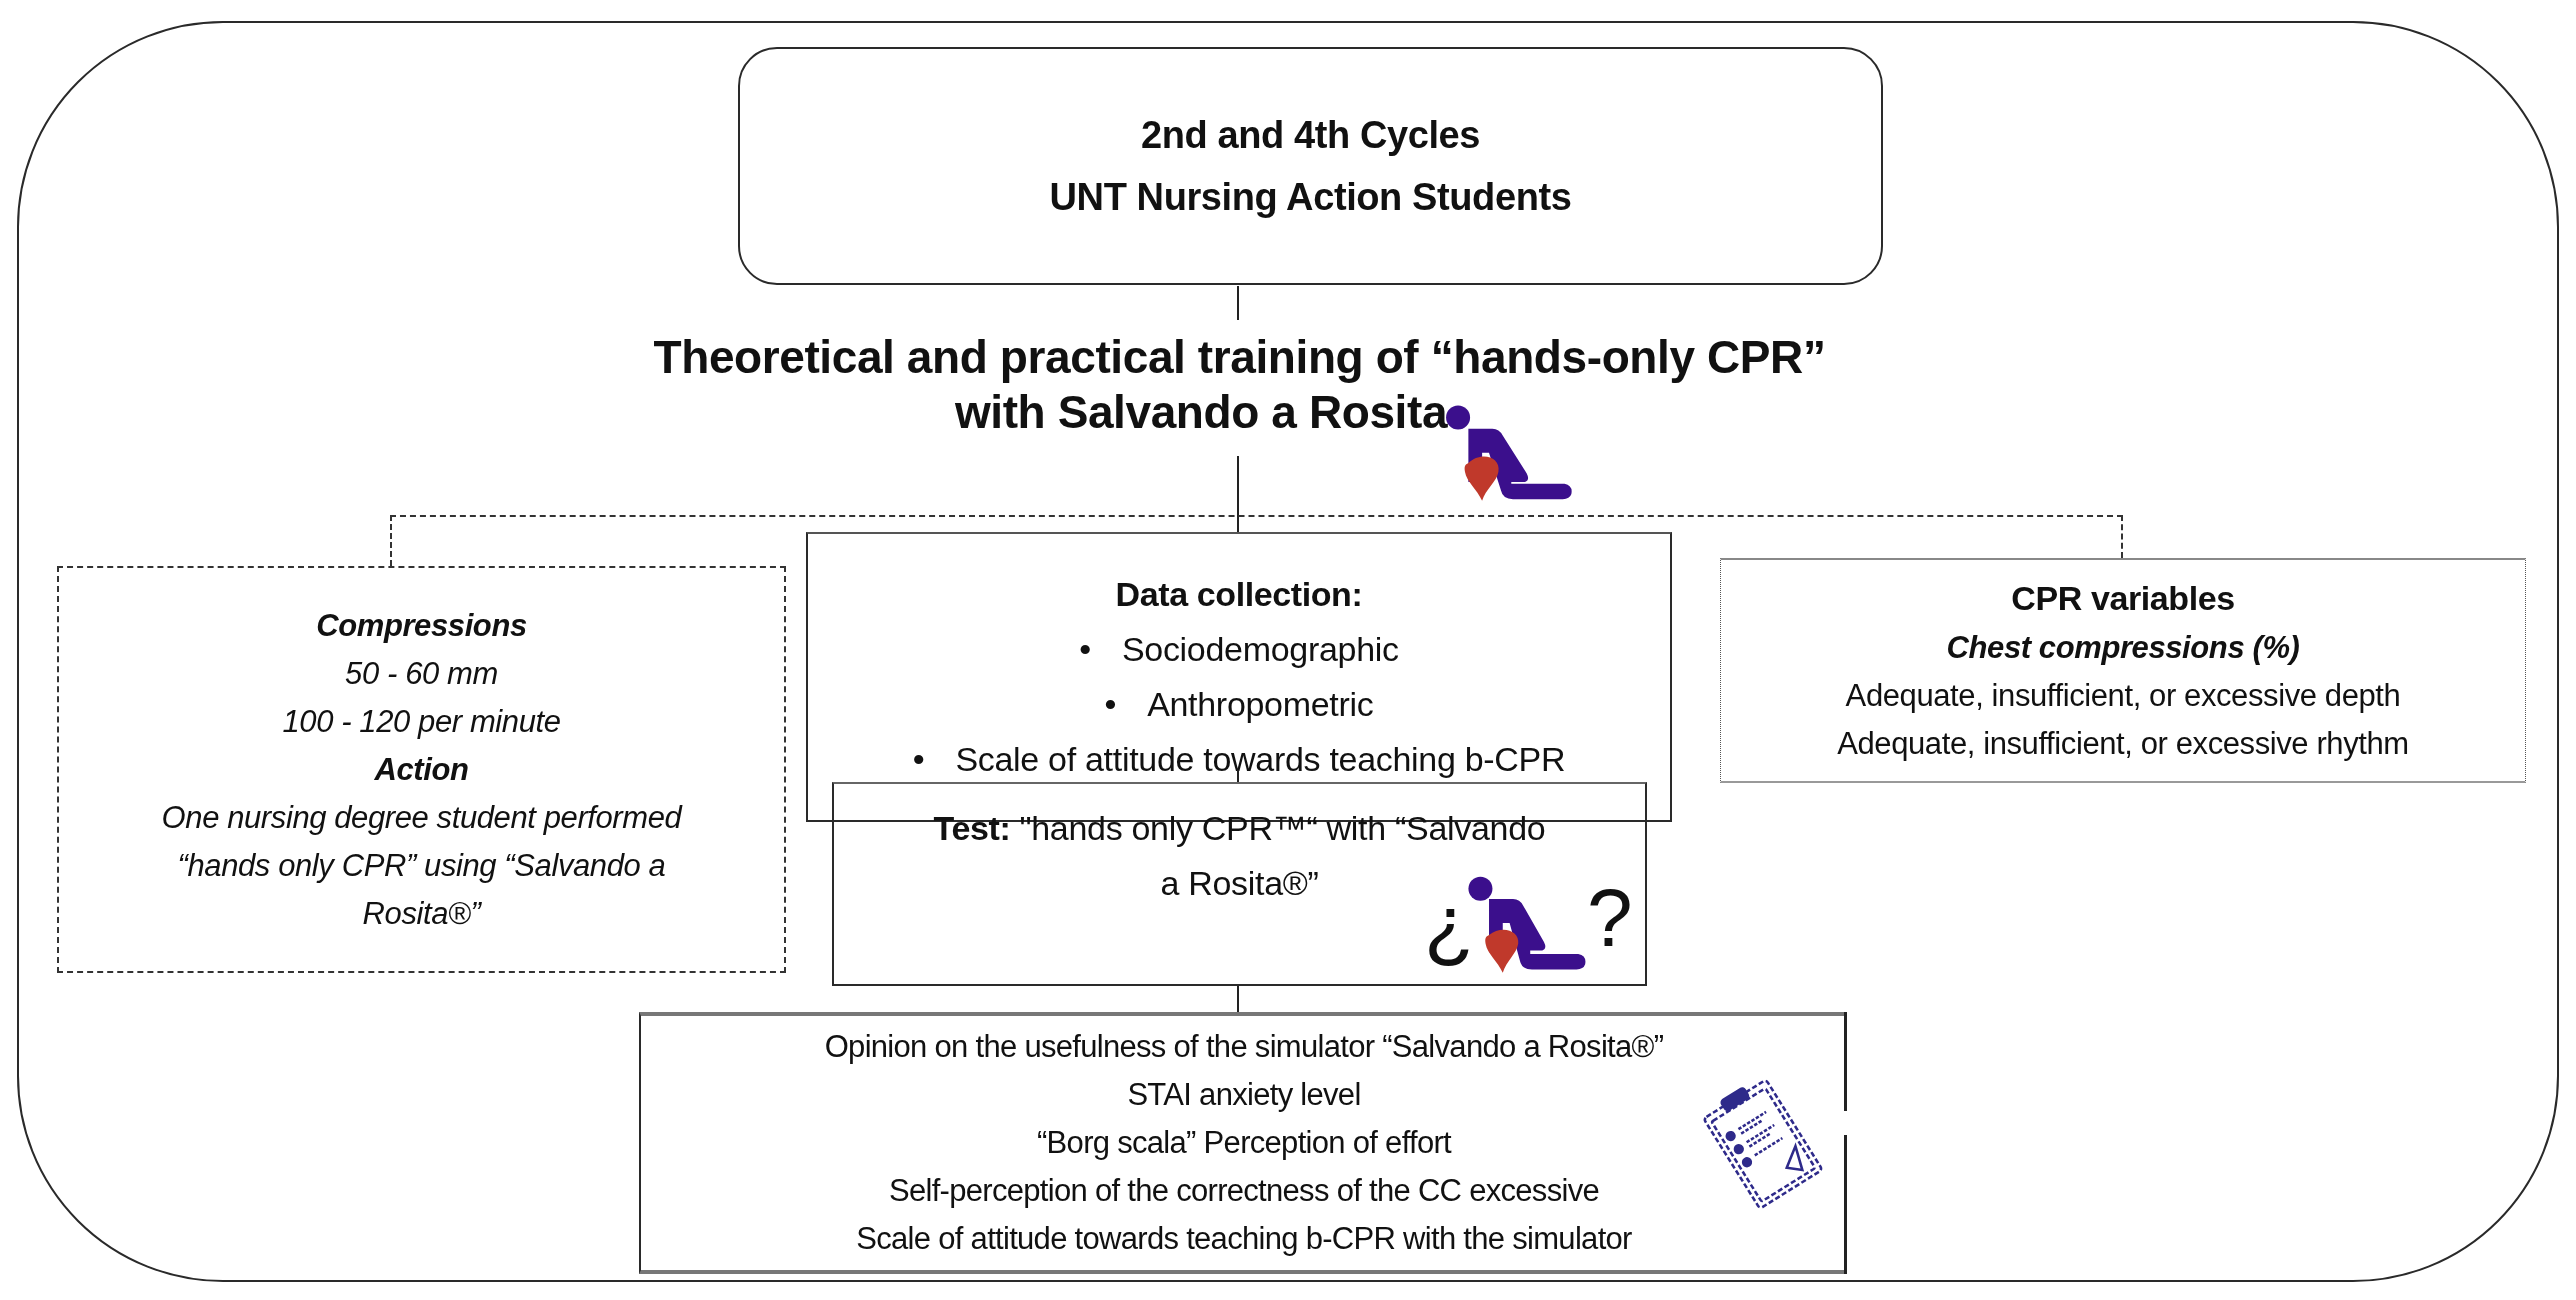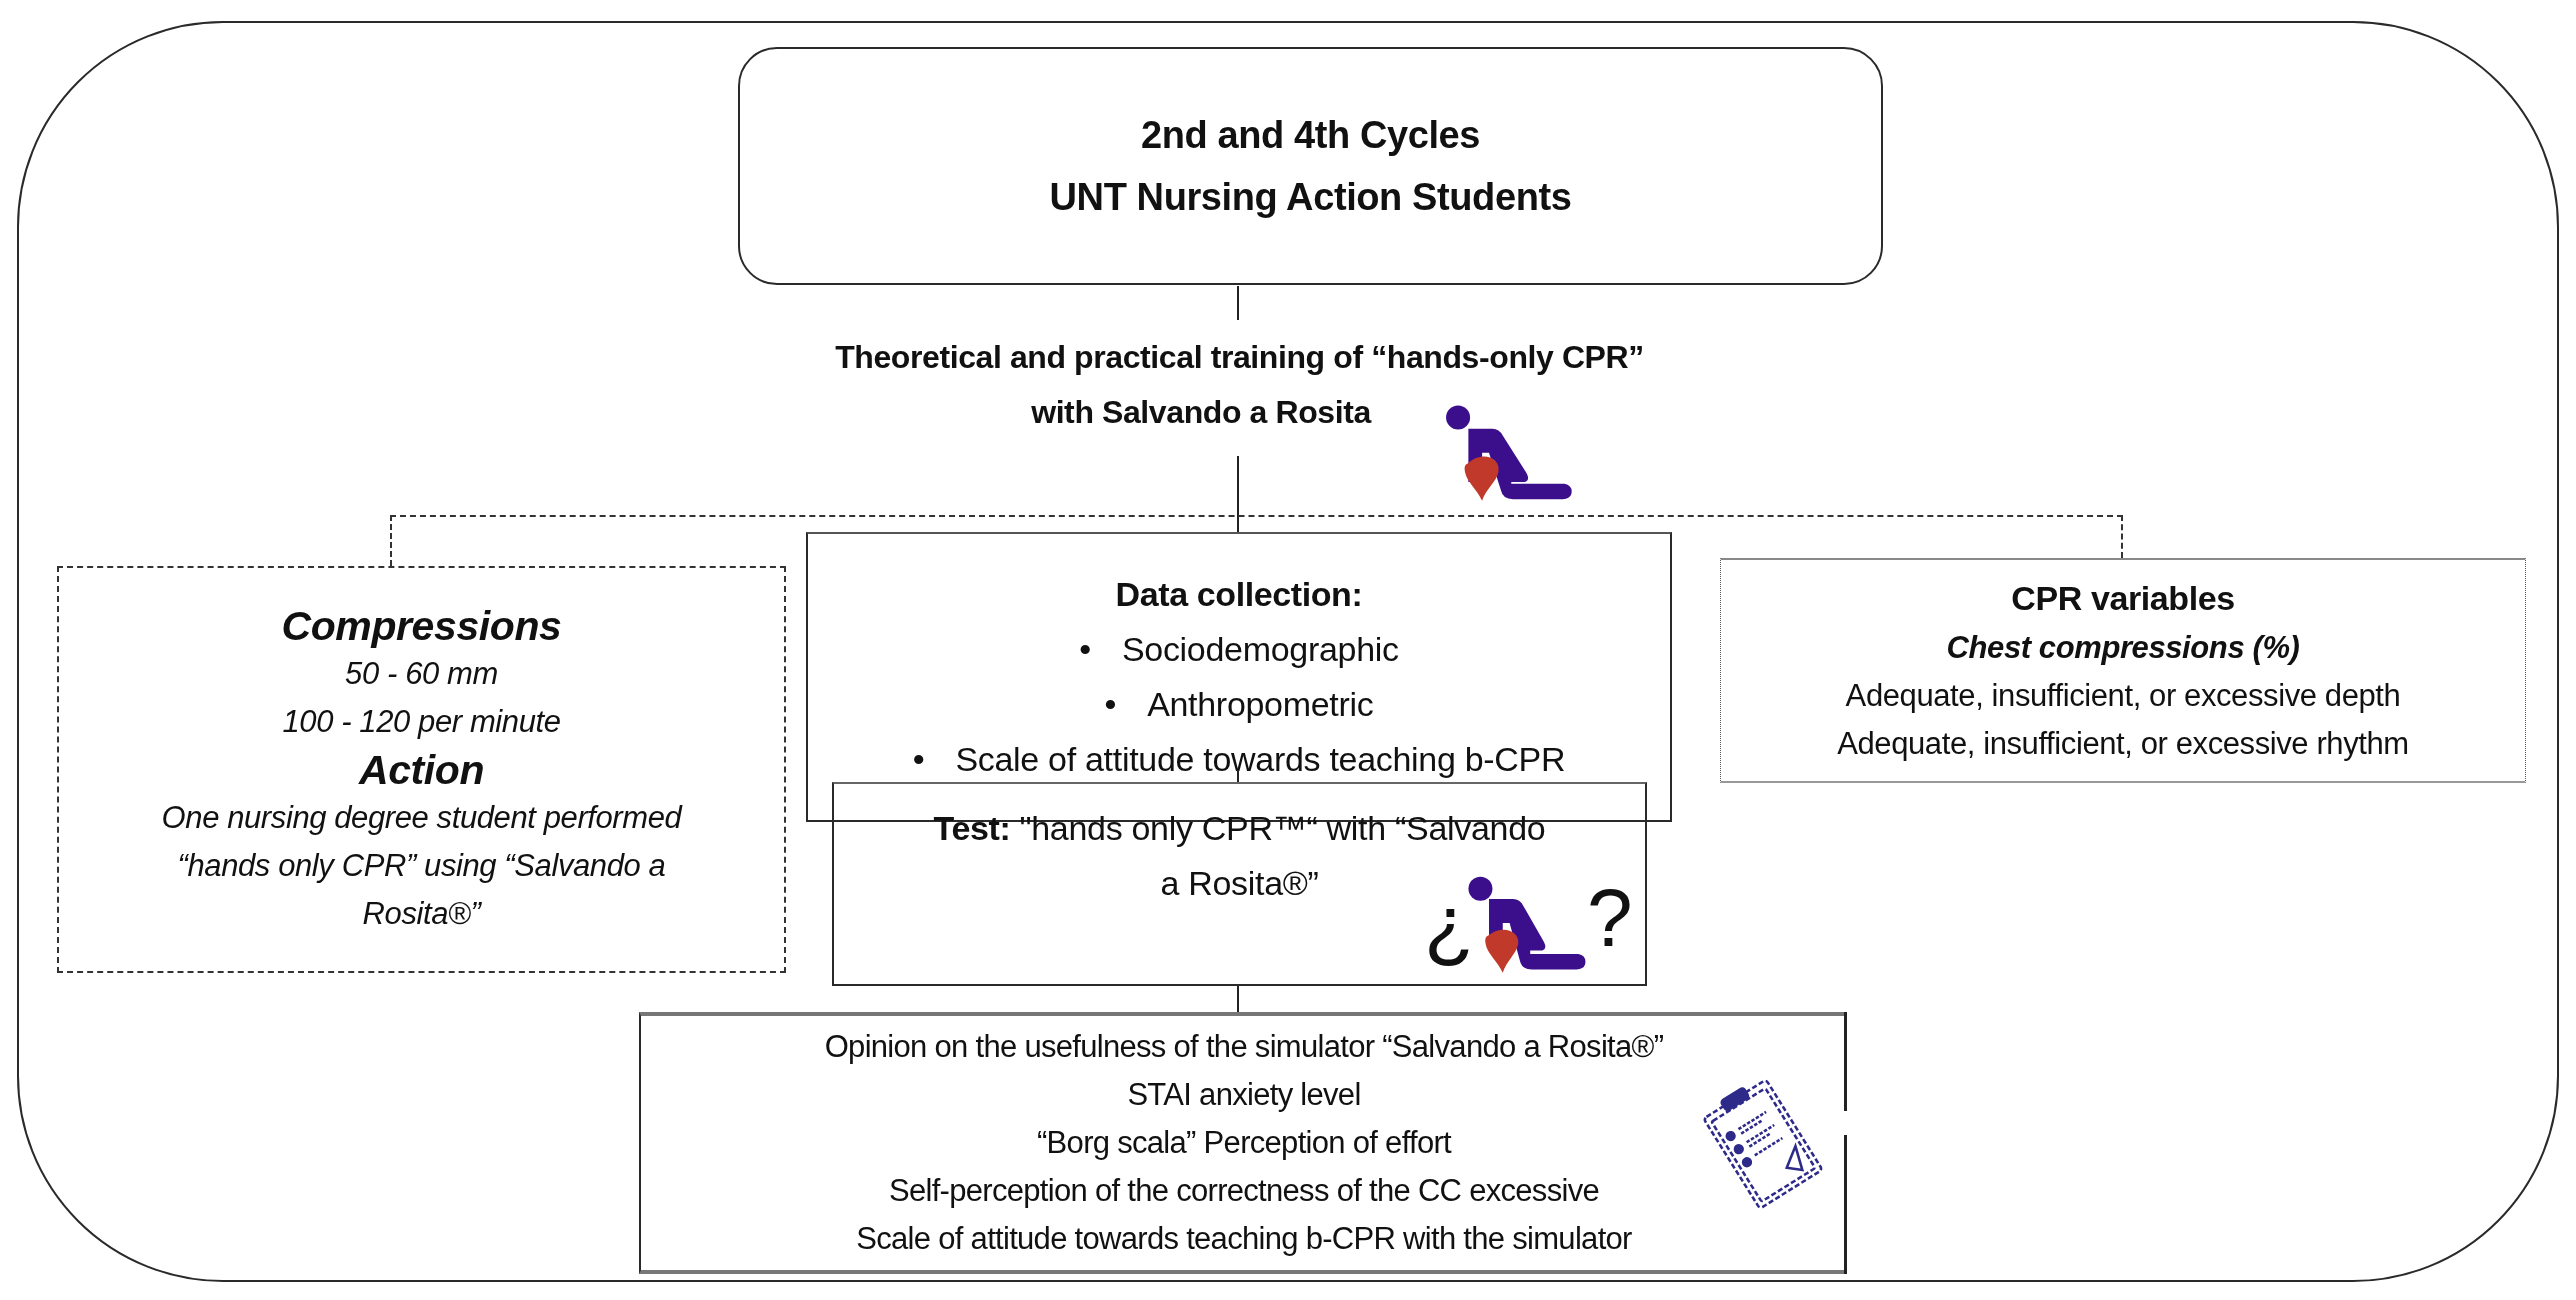--- a/index.html
+++ b/index.html
@@ -3,28 +3,28 @@
 <meta charset="utf-8">
 <style>
   html, body { margin:0; padding:0; background:#ffffff; }
   body { width:2576px; height:1300px; position:relative; overflow:hidden;
          font-family: "Liberation Sans", "DejaVu Sans", sans-serif; color:#111; }
   .abs { position:absolute; box-sizing:border-box; }
   .outer { left:17px; top:21.4px; width:2542px; height:1261px; border:2.6px solid #2a2a2a; border-radius:206px; }
   .topbox { left:738px; top:47px; width:1145px; height:238px; border:2.6px solid #2a2a2a; border-radius:39px;
             display:flex; flex-direction:column; justify-content:center; align-items:center; }
   .topbox .line { font-size:38px; font-weight:bold; line-height:62px; letter-spacing:-0.4px; }
-  .training { left:652px; top:330px; width:1175px; text-align:center; font-weight:bold; font-size:32px; line-height:55px; letter-spacing:-0.4px; }
+  .training { left:652px; top:330px; width:1175px; text-align:center; font-weight:bold; font-size:46px; line-height:55px; letter-spacing:-0.4px; }
   .vline { background:#222; width:1.7px; }
   .hdash { border-top:2.6px dashed #333; height:0; }
   .vdash { border-left:2.6px dashed #333; width:0; }
   .box { display:flex; flex-direction:column; justify-content:center; align-items:center; text-align:center; }
   .leftbox { left:57px; top:566px; width:729px; height:407px; border:2.6px dashed #333; padding:12px 17px; }
   .leftbox .t { font-weight:bold; font-size:31px; line-height:48px; letter-spacing:-0.7px; }
-  .leftbox .s { font-weight:bold; font-style:italic; font-size:41px; line-height:48px; letter-spacing:-0.4px; }
+  .leftbox .s { font-weight:bold; font-style:italic; font-size:31px; line-height:48px; letter-spacing:-0.4px; }
   .leftbox .i { font-style:italic; font-size:31px; line-height:48px; letter-spacing:-0.4px; }
   .dcbox { left:806px; top:532px; width:866px; height:290px; border:2.6px solid #2a2a2a; border-top-color:#555; }
   .dcbox .t { font-weight:bold; font-size:34px; line-height:55px; letter-spacing:-0.4px; }
   .dcbox .b { font-size:34px; line-height:55px; letter-spacing:-0.3px; }
   .dcbox .b .dot { display:inline-block; margin-right:31px; }
   .rightbox { left:1720px; top:558px; width:806px; height:225px; border:1.7px dotted #555; border-top:2.6px solid #888; border-bottom:2.6px solid #999; }
   .rightbox .t { font-weight:bold; font-size:34px; line-height:51px; letter-spacing:-0.4px; }
   .rightbox .s { font-weight:bold; font-style:italic; font-size:31px; line-height:48px; letter-spacing:-0.4px; }
   .rightbox .n { font-size:31px; line-height:48px; letter-spacing:-0.4px; }
   .testbox { left:832px; top:782px; width:815px; height:204px; border:2.6px solid #2a2a2a; border-top-color:#666; padding:17px 26px; }

